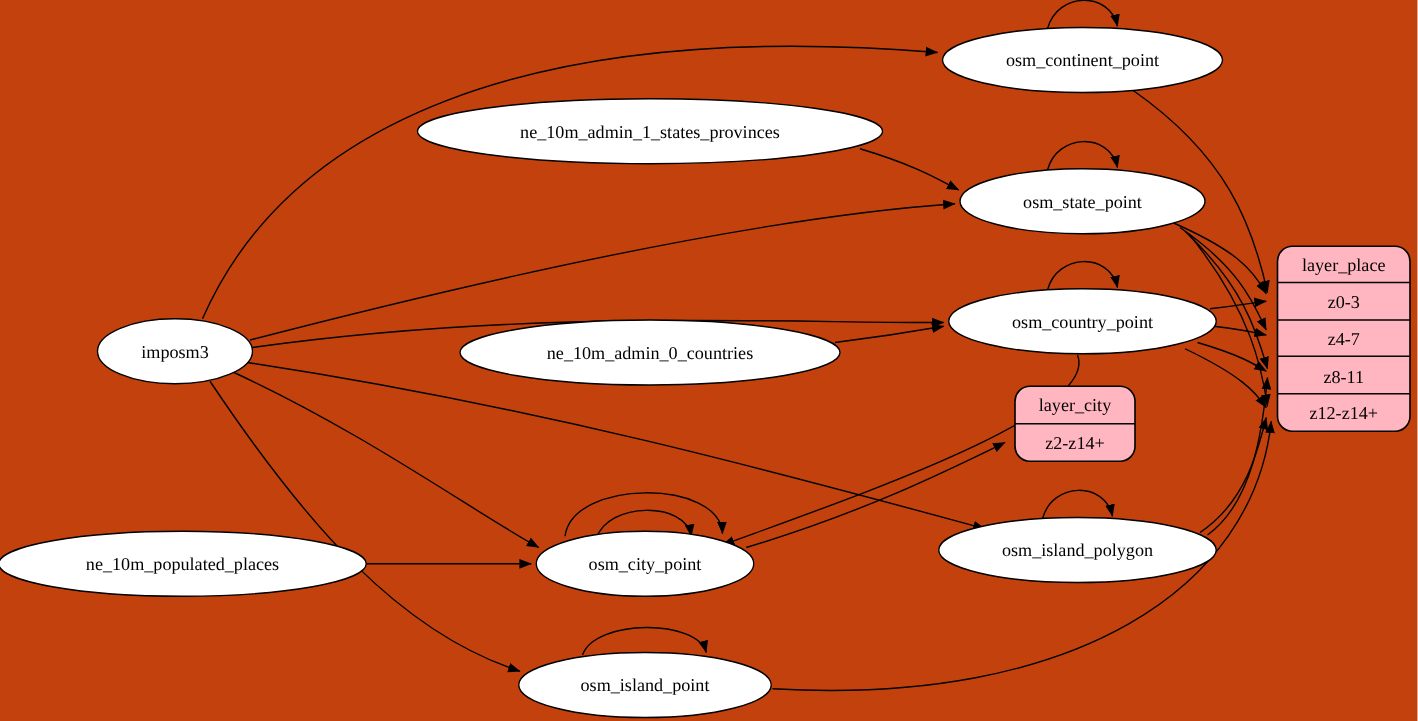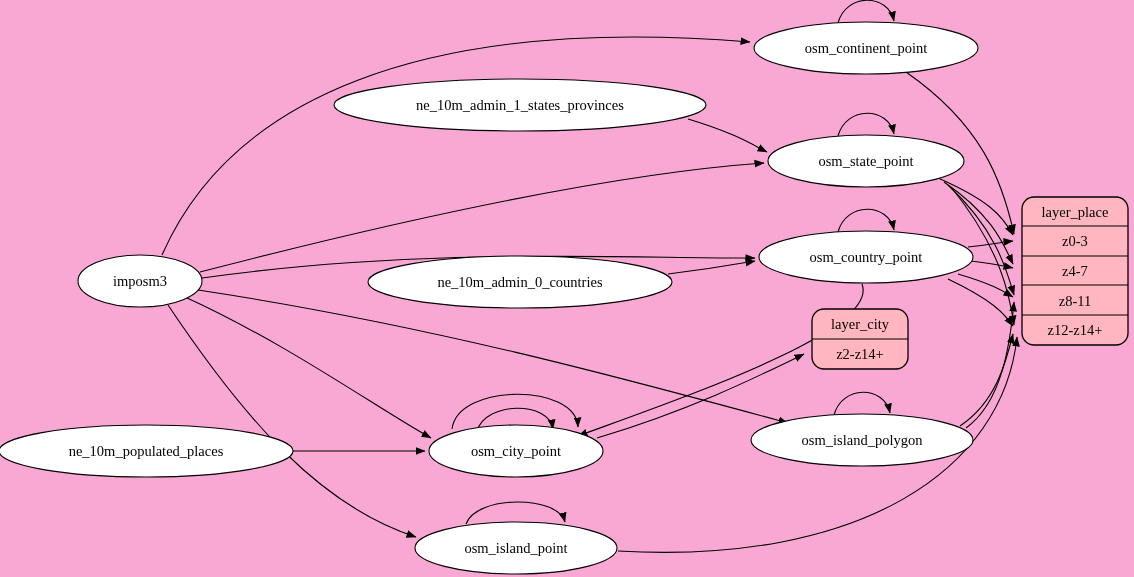--- a/index.html
+++ b/index.html
@@ -1,16 +1,16 @@
 <!DOCTYPE html>
 <html><head>
 <meta charset="utf-8">
 <style>
   html,body{margin:0;padding:0;background:#ffffff;}
-  .canvas{width:1134px;height:577px;position:relative;background:#f9a8d4;overflow:hidden;}
+  .canvas{width:1134px;height:577px;position:relative;background:#c2410c;overflow:hidden;}
   svg{display:block;}
   .node-label{font-family:"Liberation Serif","DejaVu Serif",serif;font-size:14.5px;fill:#000000;text-anchor:middle;}
   .edge{fill:none;stroke:#000000;stroke-width:1.1;}
   .ellipse-node{fill:#ffffff;stroke:#000000;stroke-width:1.1;}
   .record-node{stroke:#000000;stroke-width:1.3;}
   .record-divider{stroke:#000000;stroke-width:1.1;}
 </style>
 </head>
 <body>
 

